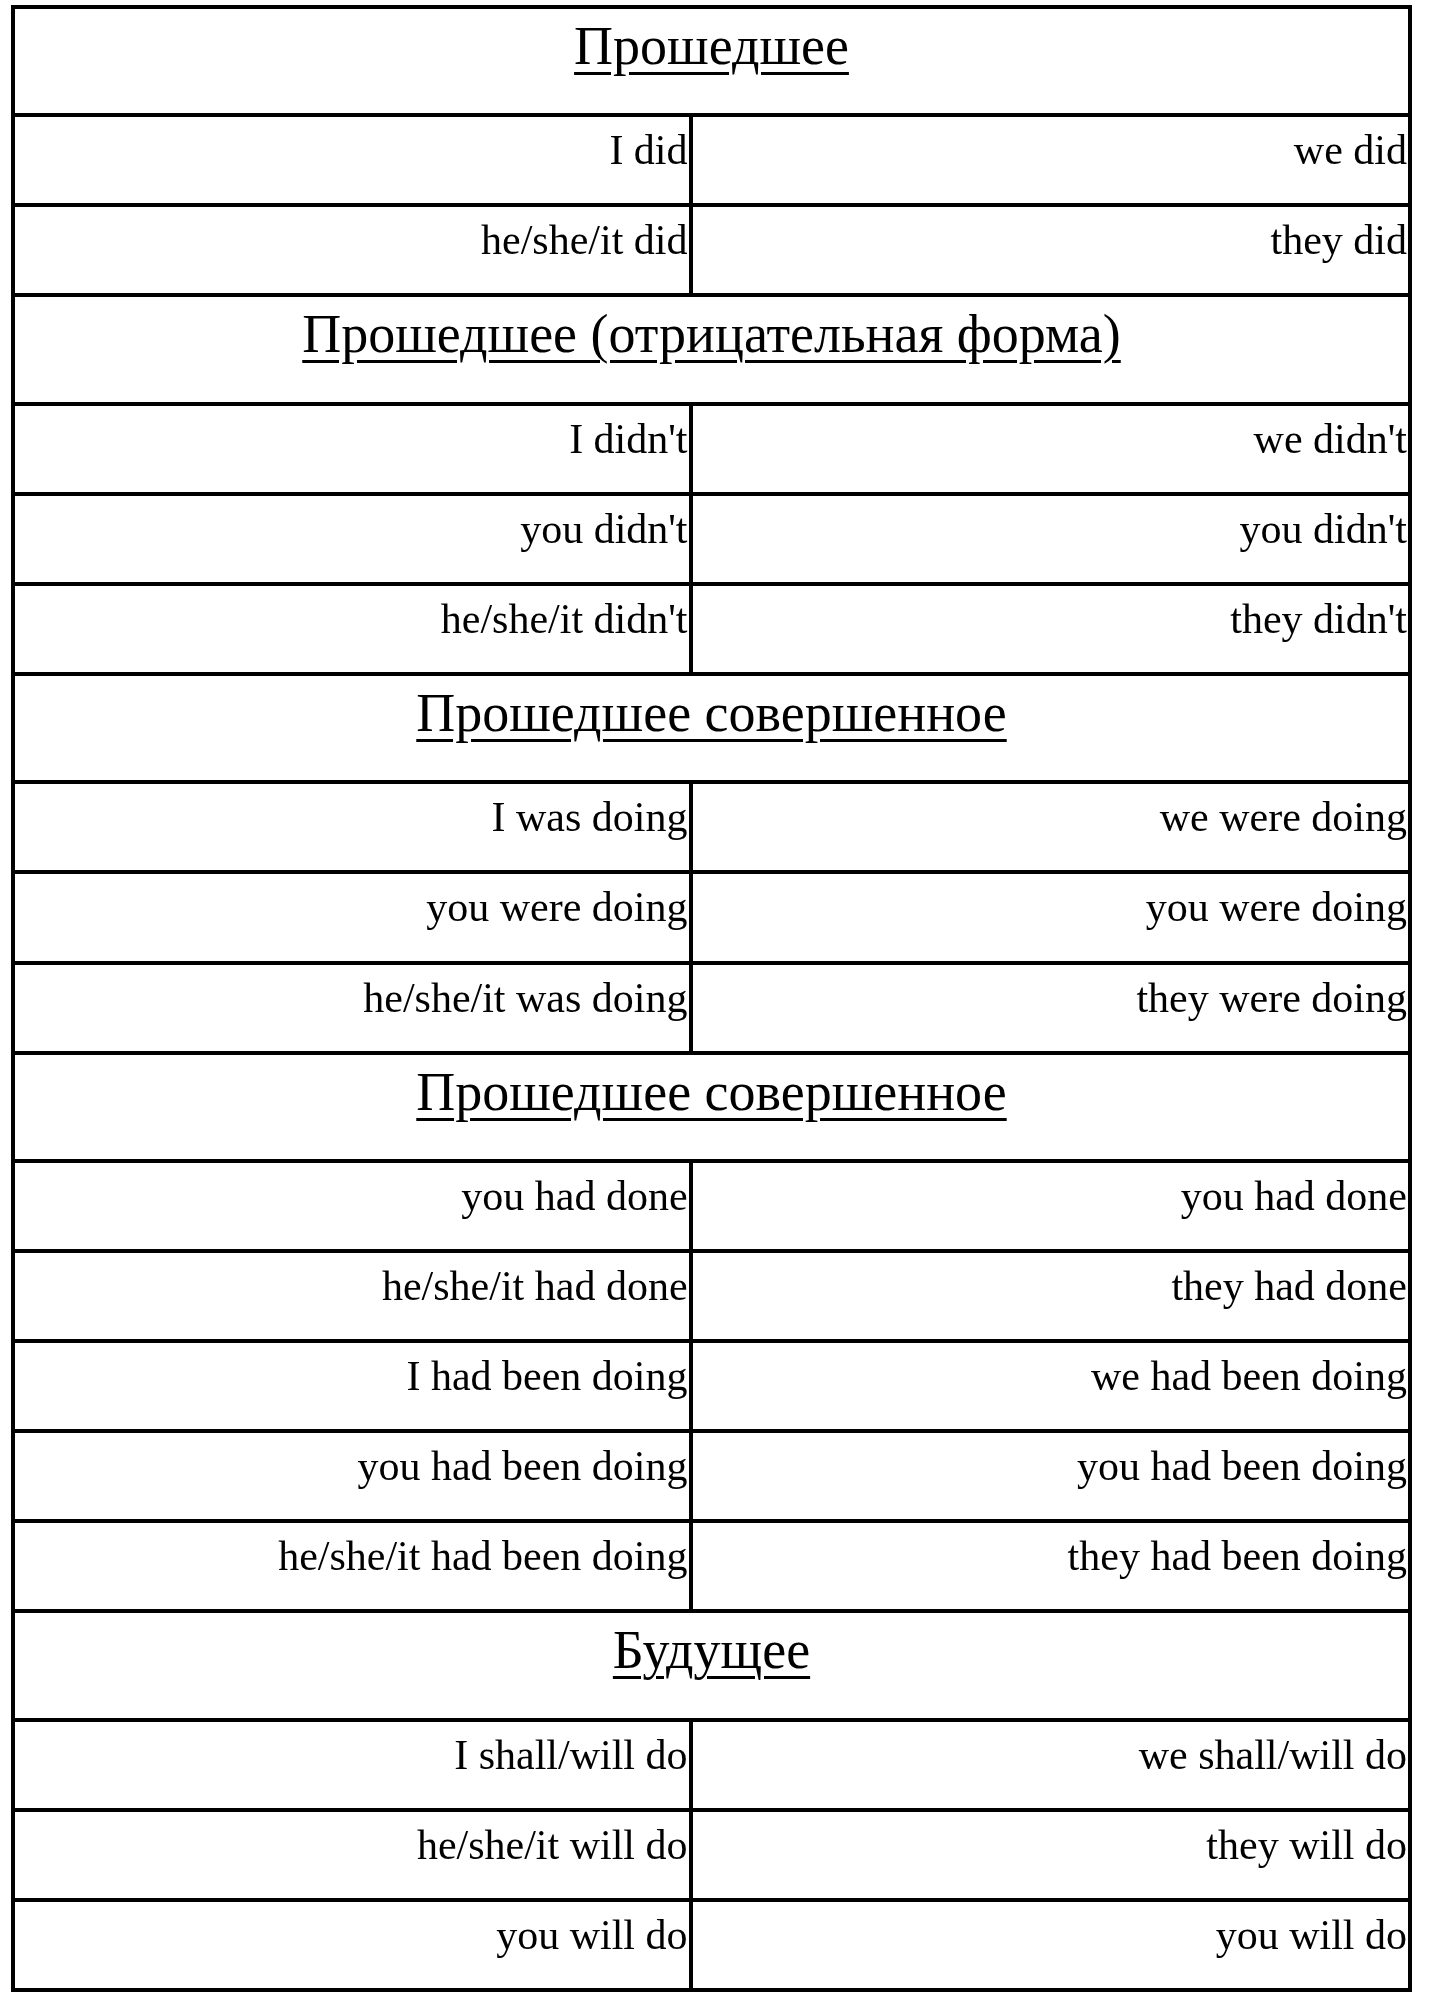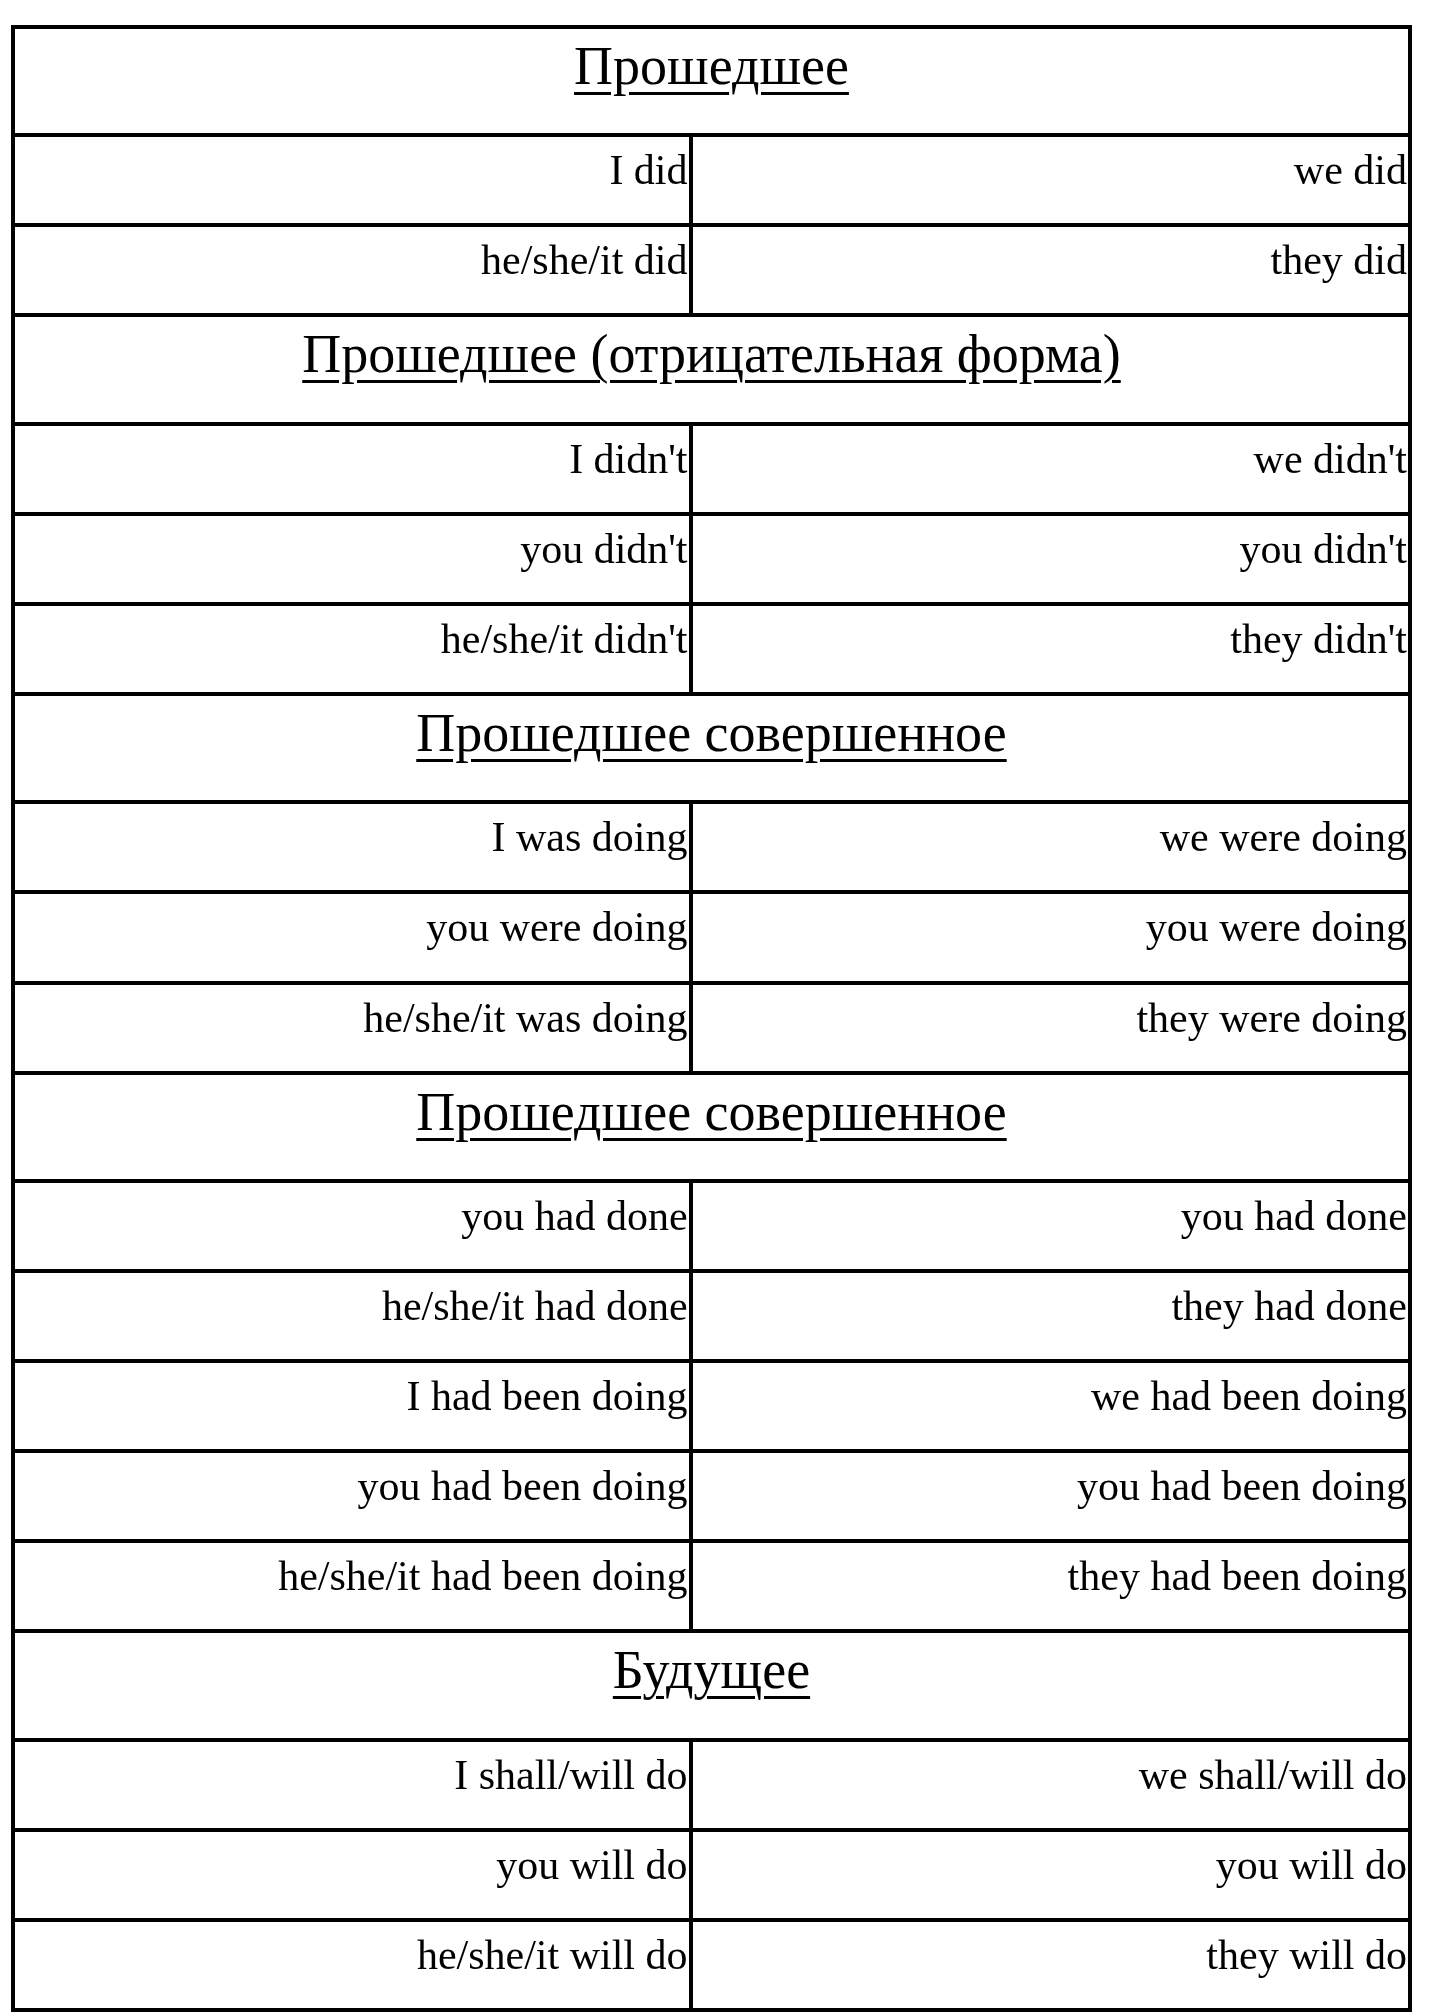--- a/index.html
+++ b/index.html
@@ -12,21 +12,21 @@
     width: 1430px;
     height: 2016px;
     background: #ffffff;
     color: #000000;
     font-family: "Liberation Serif", "DejaVu Serif", serif;
     overflow: hidden;
   }
   table.tense-table {
     position: absolute;
     left: 11px;
-    top: 25px;
+    top: 5px;
     width: 1401px;
     height: 1987px;
     border-collapse: collapse;
     table-layout: fixed;
     border-radius: 25px;
   }
   table.tense-table td {
     border: 4px solid #000000;
     overflow: hidden;
     background: #ffffff;
@@ -154,22 +154,22 @@
       <tr class="hdr-row">
         <td class="hdr" colspan="2">
           <span class="hdr-text">Будущее</span>
         </td>
       </tr>
       <tr class="data-row">
         <td class="cell">I shall/will do</td>
         <td class="cell">we shall/will do</td>
       </tr>
       <tr class="data-row">
+        <td class="cell">he/she/it will do</td>
+        <td class="cell">they will do</td>
+      </tr>
+      <tr class="data-row">
         <td class="cell">you will do</td>
         <td class="cell">you will do</td>
-      </tr>
-      <tr class="data-row">
-        <td class="cell">he/she/it will do</td>
-        <td class="cell">they will do</td>
       </tr>
     </tbody>
   </table>
 </div>
 
 </body></html>

